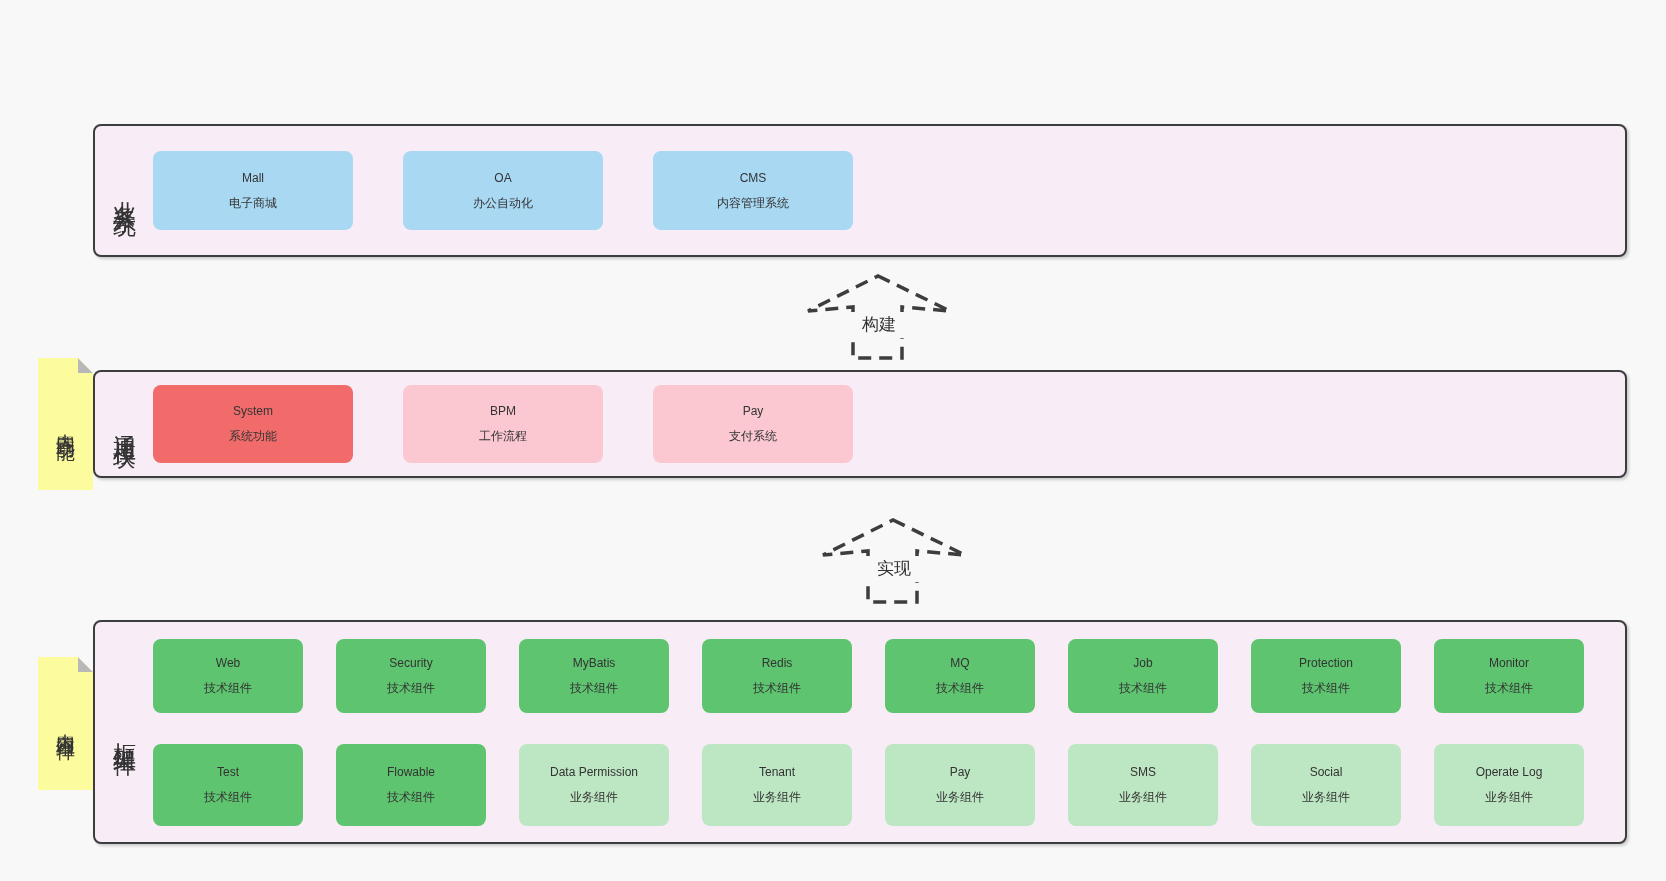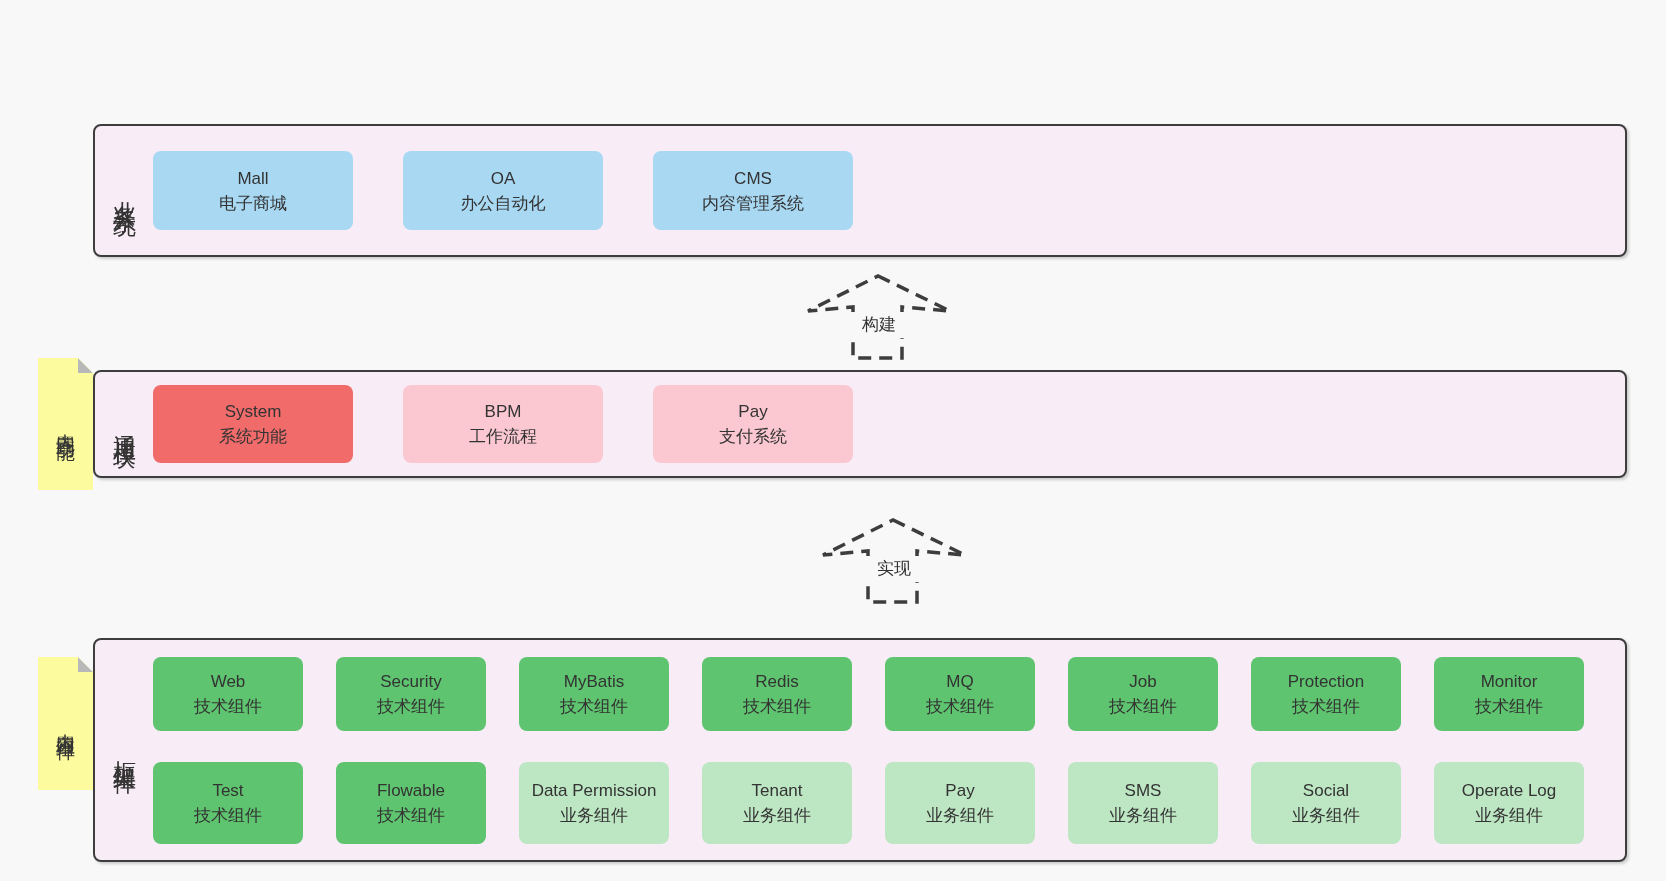--- a/index.html
+++ b/index.html
@@ -13,34 +13,34 @@
   .canvas{position:relative;width:1666px;height:881px;background:var(--background);overflow:hidden;}
 
   .band{
     position:absolute;left:93px;width:1534px;box-sizing:border-box;
     background:var(--band-fill);border:2px solid var(--band-border);border-radius:8px;
     box-shadow:2px 2px 3px rgba(0,0,0,.18);
     display:flex;align-items:center;padding-left:13px;z-index:2;
   }
   .band-1{top:124px;height:133px;}
   .band-2{top:370px;height:108px;}
-  .band-3{top:638px;height:224px;}
+  .band-3{top:620px;height:224px;}
 
   .vlabel{
     writing-mode:vertical-rl;text-orientation:upright;
     font-size:23px;letter-spacing:4px;line-height:1.15;color:var(--text);
     width:30px;text-align:center;flex:0 0 auto;
   }
   .boxes{display:flex;gap:50px;margin-left:15px;flex:0 0 auto;}
   .rows{display:flex;flex-direction:column;gap:31px;margin-left:15px;flex:0 0 auto;}
   .rows .boxes{margin-left:0;gap:33px;}
 
   .box{
     border-radius:8px;display:flex;flex-direction:column;justify-content:center;
-    align-items:center;text-align:center;font-size:17px;line-height:25px;
+    align-items:center;text-align:center;font-size:12px;line-height:25px;
     box-sizing:border-box;padding:2px 14px;color:var(--text);
   }
   .box-lg{width:200px;height:79px;}
   .band-2 .box-lg{height:78px;}
   .box-sm{width:150px;height:74px;padding:2px 10px;}
   .row-2 .box-sm{height:82px;align-items:center;}
   .c-blue{background:var(--blue);}
   .c-red{background:var(--red);}
   .c-pink{background:var(--pink);}
   .c-green{background:var(--green);}

